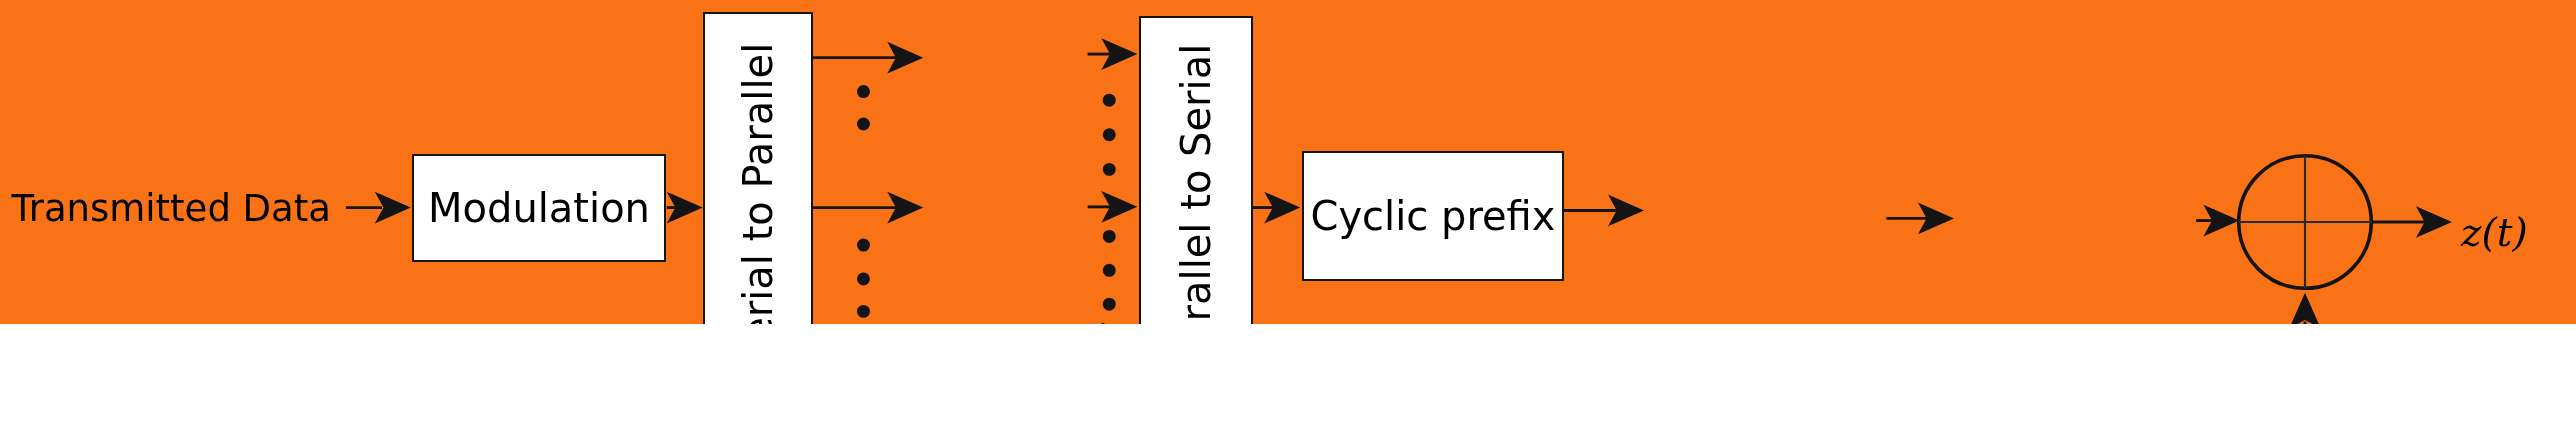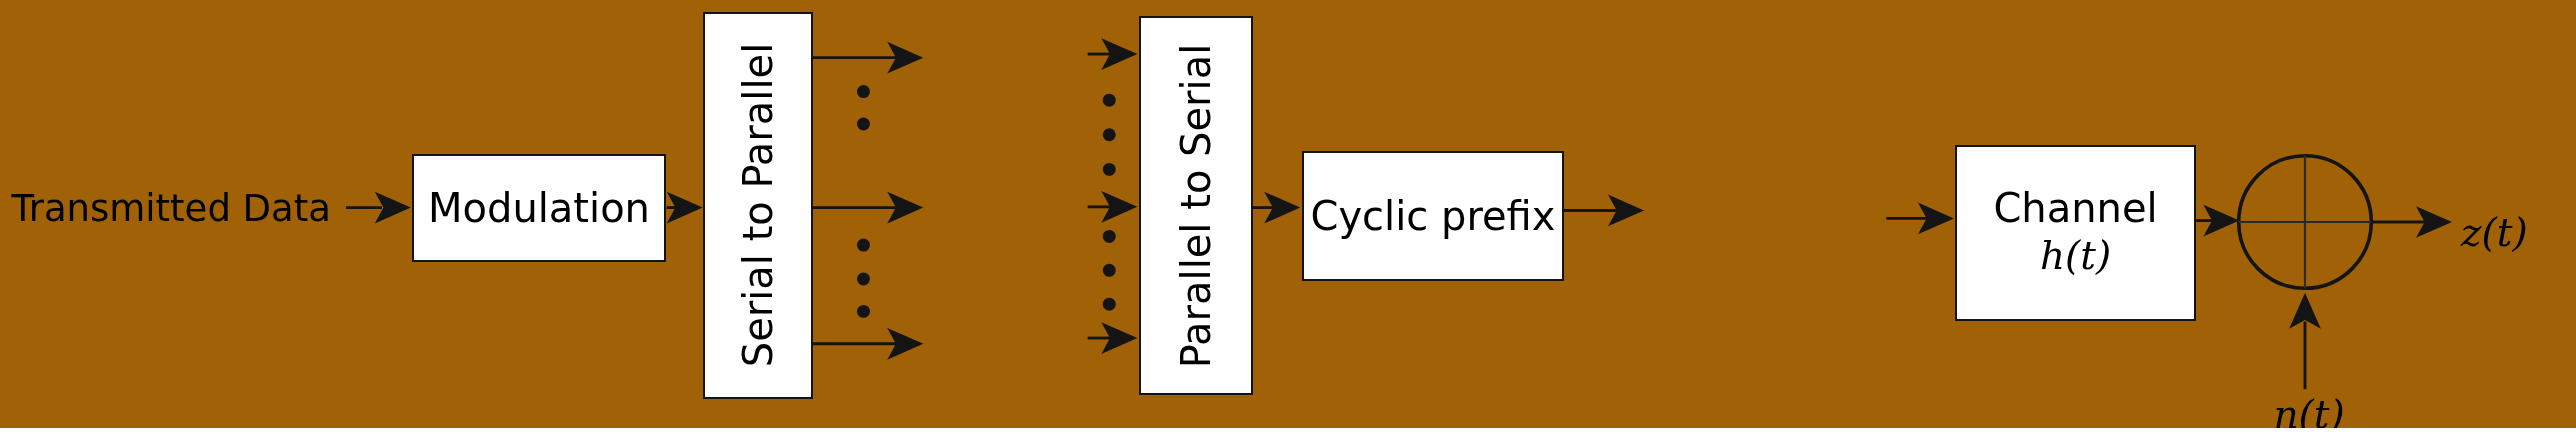--- a/index.html
+++ b/index.html
@@ -1,20 +1,20 @@
 <!DOCTYPE html>
 <html style="font-size:11.5px"><head>
 <meta charset="utf-8">
 <title>Diagram</title>
 <style>
   html,body{margin:0;padding:0;background:#ffffff;}
   .canvas{
     position:relative;
-    width:2576px;height:428px;
-    background:#a16207;
+    width:2576px;height:324px;
+    background:#f97316;
     color:#000;
     font-family:"DejaVu Sans","Liberation Sans",sans-serif;
     overflow:hidden;
   }
   .wires{position:absolute;left:0;top:0;width:2576px;height:444px;}
   .block{
     position:absolute;
     border:2.9px solid #141414;
     background:#ffffff;
     box-sizing:border-box;
@@ -163,26 +163,20 @@
 
   <div class="block vert" style="left:1139px;top:16px;width:114px;height:379px;">
     <span class="blabel">Parallel to Serial</span>
   </div>
 
   <div class="block" style="left:1302px;top:151px;width:262px;height:130px;">
     <span class="blabel">Cyclic prefix</span>
   </div>
 
 
-  <div class="block" style="left:1955px;top:145px;width:241px;height:176px;">
-    <div class="channel-inner">
-      <span class="blabel">Channel</span>
-      <span class="math sub-math">h(t)</span>
-    </div>
-  </div>
 
   <div class="math" style="position:absolute;left:2461px;top:232px;transform:translate(0,-50%);">
     <span>z(t)</span>
   </div>
 
   <div class="floating math" style="left:2309px;top:414px;">
     <span>n(t)</span>
   </div>
 
 </div>

